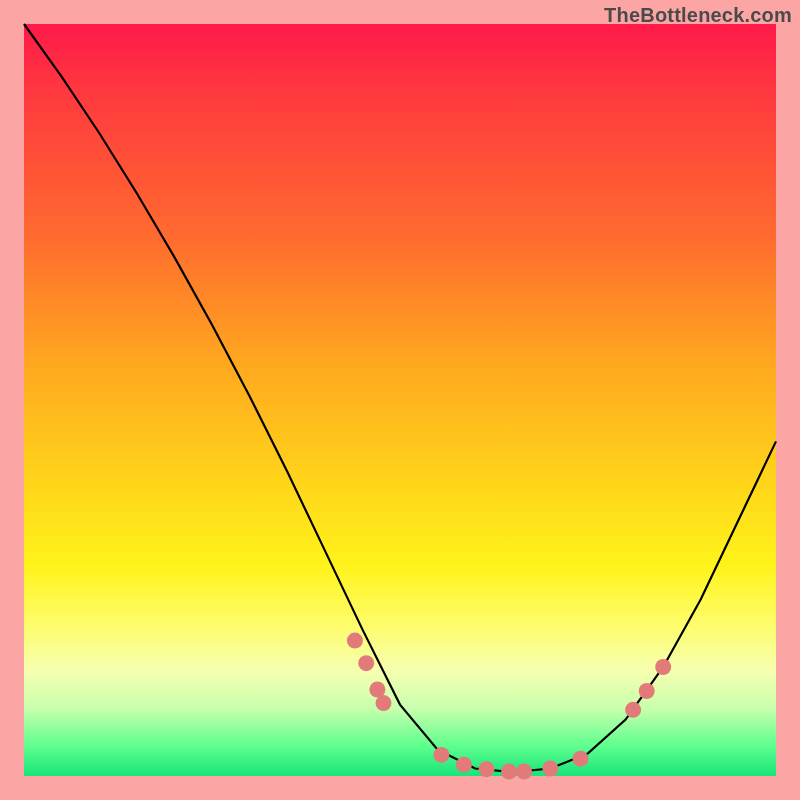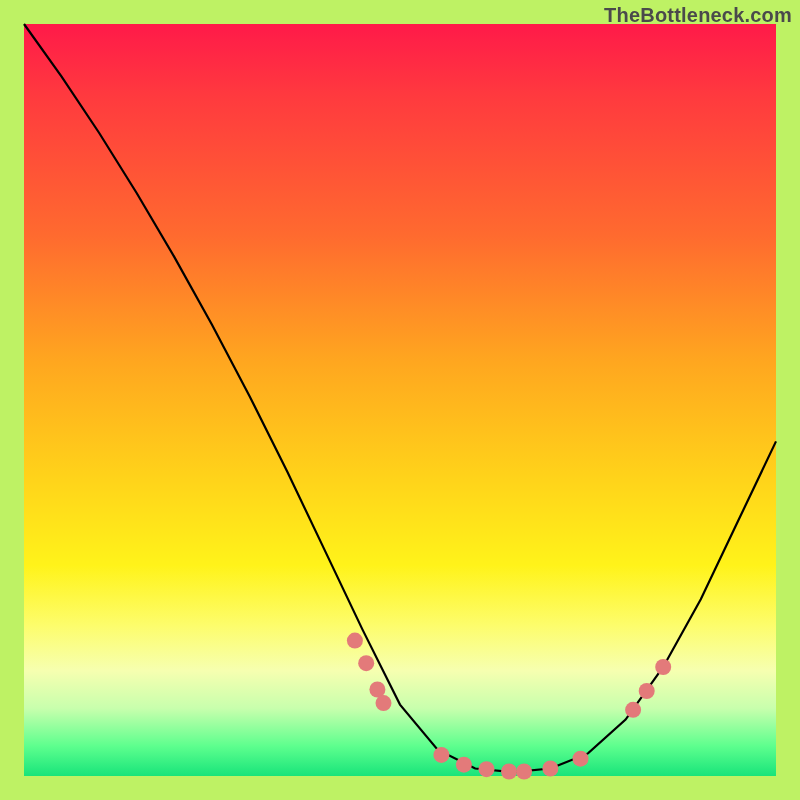--- a/index.html
+++ b/index.html
@@ -10,21 +10,21 @@
     background: #000;
     overflow: hidden;
     font-family: Arial, Helvetica, sans-serif;
   }
   .frame {
     position: absolute;
     left: 0;
     top: 0;
     width: 800px;
     height: 800px;
-    background: #bef264;
+    background: #fca5a5;
   }
   .plot-area {
     position: absolute;
     left: 24px;
     top: 24px;
     width: 752px;
     height: 752px;
     
     background: linear-gradient(
       to bottom,

